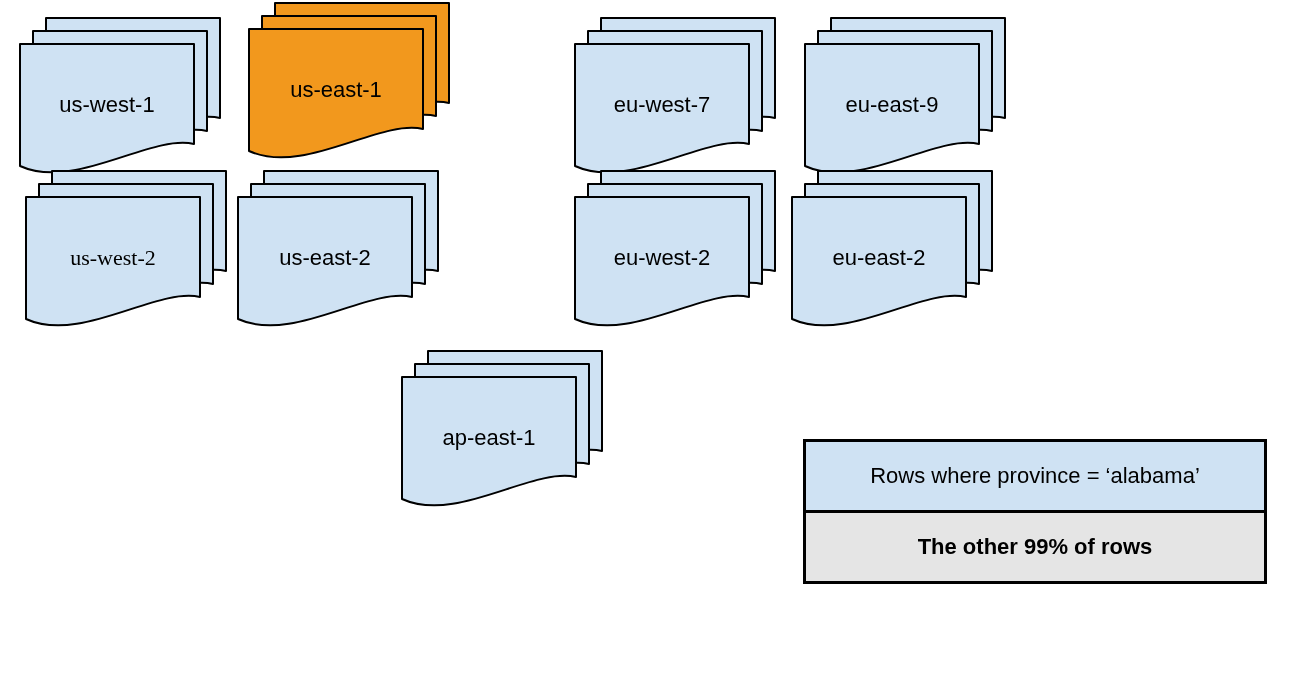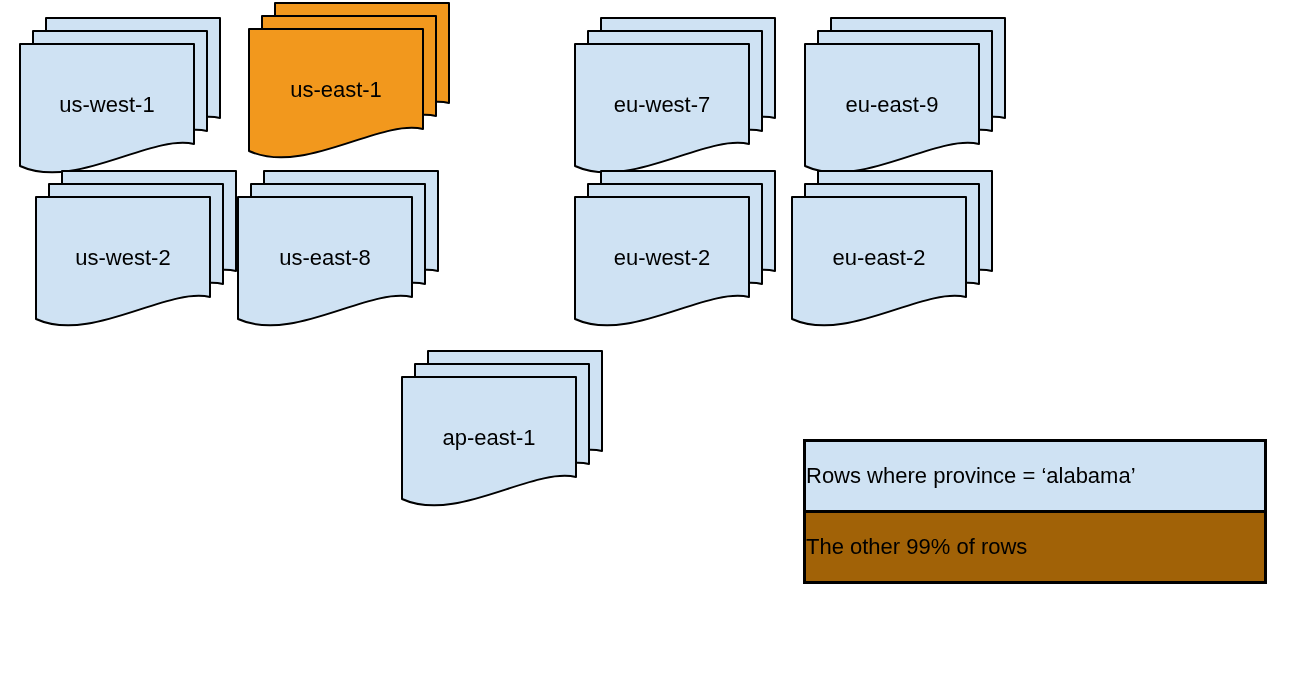--- a/index.html
+++ b/index.html
@@ -41,21 +41,21 @@
     width: 464px;
     height: 145px;
     border: 3px solid var(--stroke, #000);
     display: flex;
     flex-direction: column;
   }
   .legend-row {
     flex: 1 1 0;
     display: flex;
     align-items: center;
-    justify-content: flex-start;
+    justify-content: center;
     font-size: 22px;
   }
   .legend-row.first {
     border-bottom: 3px solid var(--stroke, #000);
   }
 </style>
 </head>
 <body>
 
 <div class="canvas" style="--stroke: #000000;">
@@ -97,40 +97,40 @@
     <svg width="204" height="158" viewBox="0 0 204 158">
       <g fill="var(--fill)" stroke="var(--stroke,#000)" stroke-width="2" stroke-linejoin="round">
         <path transform="translate(28,2)" d="M0 0 L174 0 L174 100 C130 90 55 147 0 122 Z"></path>
         <path transform="translate(15,15)" d="M0 0 L174 0 L174 100 C130 90 55 147 0 122 Z"></path>
         <path transform="translate(2,28)" d="M0 0 L174 0 L174 100 C130 90 55 147 0 122 Z"></path>
       </g>
     </svg>
     <div class="stack-label">eu-east-9</div>
   </div>
 
-  <div class="stack" style="left: 34px; top: 169px; --fill: #CFE2F3;">
+  <div class="stack" style="left: 24px; top: 169px; font-family: Liberation Serif, serif; --fill: #CFE2F3;">
     <svg width="204" height="158" viewBox="0 0 204 158">
       <g fill="var(--fill)" stroke="var(--stroke,#000)" stroke-width="2" stroke-linejoin="round">
         <path transform="translate(28,2)" d="M0 0 L174 0 L174 100 C130 90 55 147 0 122 Z"></path>
         <path transform="translate(15,15)" d="M0 0 L174 0 L174 100 C130 90 55 147 0 122 Z"></path>
         <path transform="translate(2,28)" d="M0 0 L174 0 L174 100 C130 90 55 147 0 122 Z"></path>
       </g>
     </svg>
     <div class="stack-label">us-west-2</div>
   </div>
 
   <div class="stack" style="left: 236px; top: 169px; --fill: #CFE2F3;">
     <svg width="204" height="158" viewBox="0 0 204 158">
       <g fill="var(--fill)" stroke="var(--stroke,#000)" stroke-width="2" stroke-linejoin="round">
         <path transform="translate(28,2)" d="M0 0 L174 0 L174 100 C130 90 55 147 0 122 Z"></path>
         <path transform="translate(15,15)" d="M0 0 L174 0 L174 100 C130 90 55 147 0 122 Z"></path>
         <path transform="translate(2,28)" d="M0 0 L174 0 L174 100 C130 90 55 147 0 122 Z"></path>
       </g>
     </svg>
-    <div class="stack-label">us-east-8</div>
+    <div class="stack-label">us-east-2</div>
   </div>
 
   <div class="stack" style="left: 573px; top: 169px; --fill: #CFE2F3;">
     <svg width="204" height="158" viewBox="0 0 204 158">
       <g fill="var(--fill)" stroke="var(--stroke,#000)" stroke-width="2" stroke-linejoin="round">
         <path transform="translate(28,2)" d="M0 0 L174 0 L174 100 C130 90 55 147 0 122 Z"></path>
         <path transform="translate(15,15)" d="M0 0 L174 0 L174 100 C130 90 55 147 0 122 Z"></path>
         <path transform="translate(2,28)" d="M0 0 L174 0 L174 100 C130 90 55 147 0 122 Z"></path>
       </g>
     </svg>
@@ -157,18 +157,18 @@
       </g>
     </svg>
     <div class="stack-label">ap-east-1</div>
   </div>
 
 
   <div class="legend">
     <div class="legend-row first" style="background-color: rgb(207, 226, 243);">
       <span>Rows where province = ‘alabama’</span>
     </div>
-    <div class="legend-row" style="background-color: #a16207;">
+    <div class="legend-row" style="background-color: #e5e5e5; font-weight: bold;">
       <span>The other 99% of rows</span>
     </div>
   </div>
 
 </div>
 
 </body></html>

